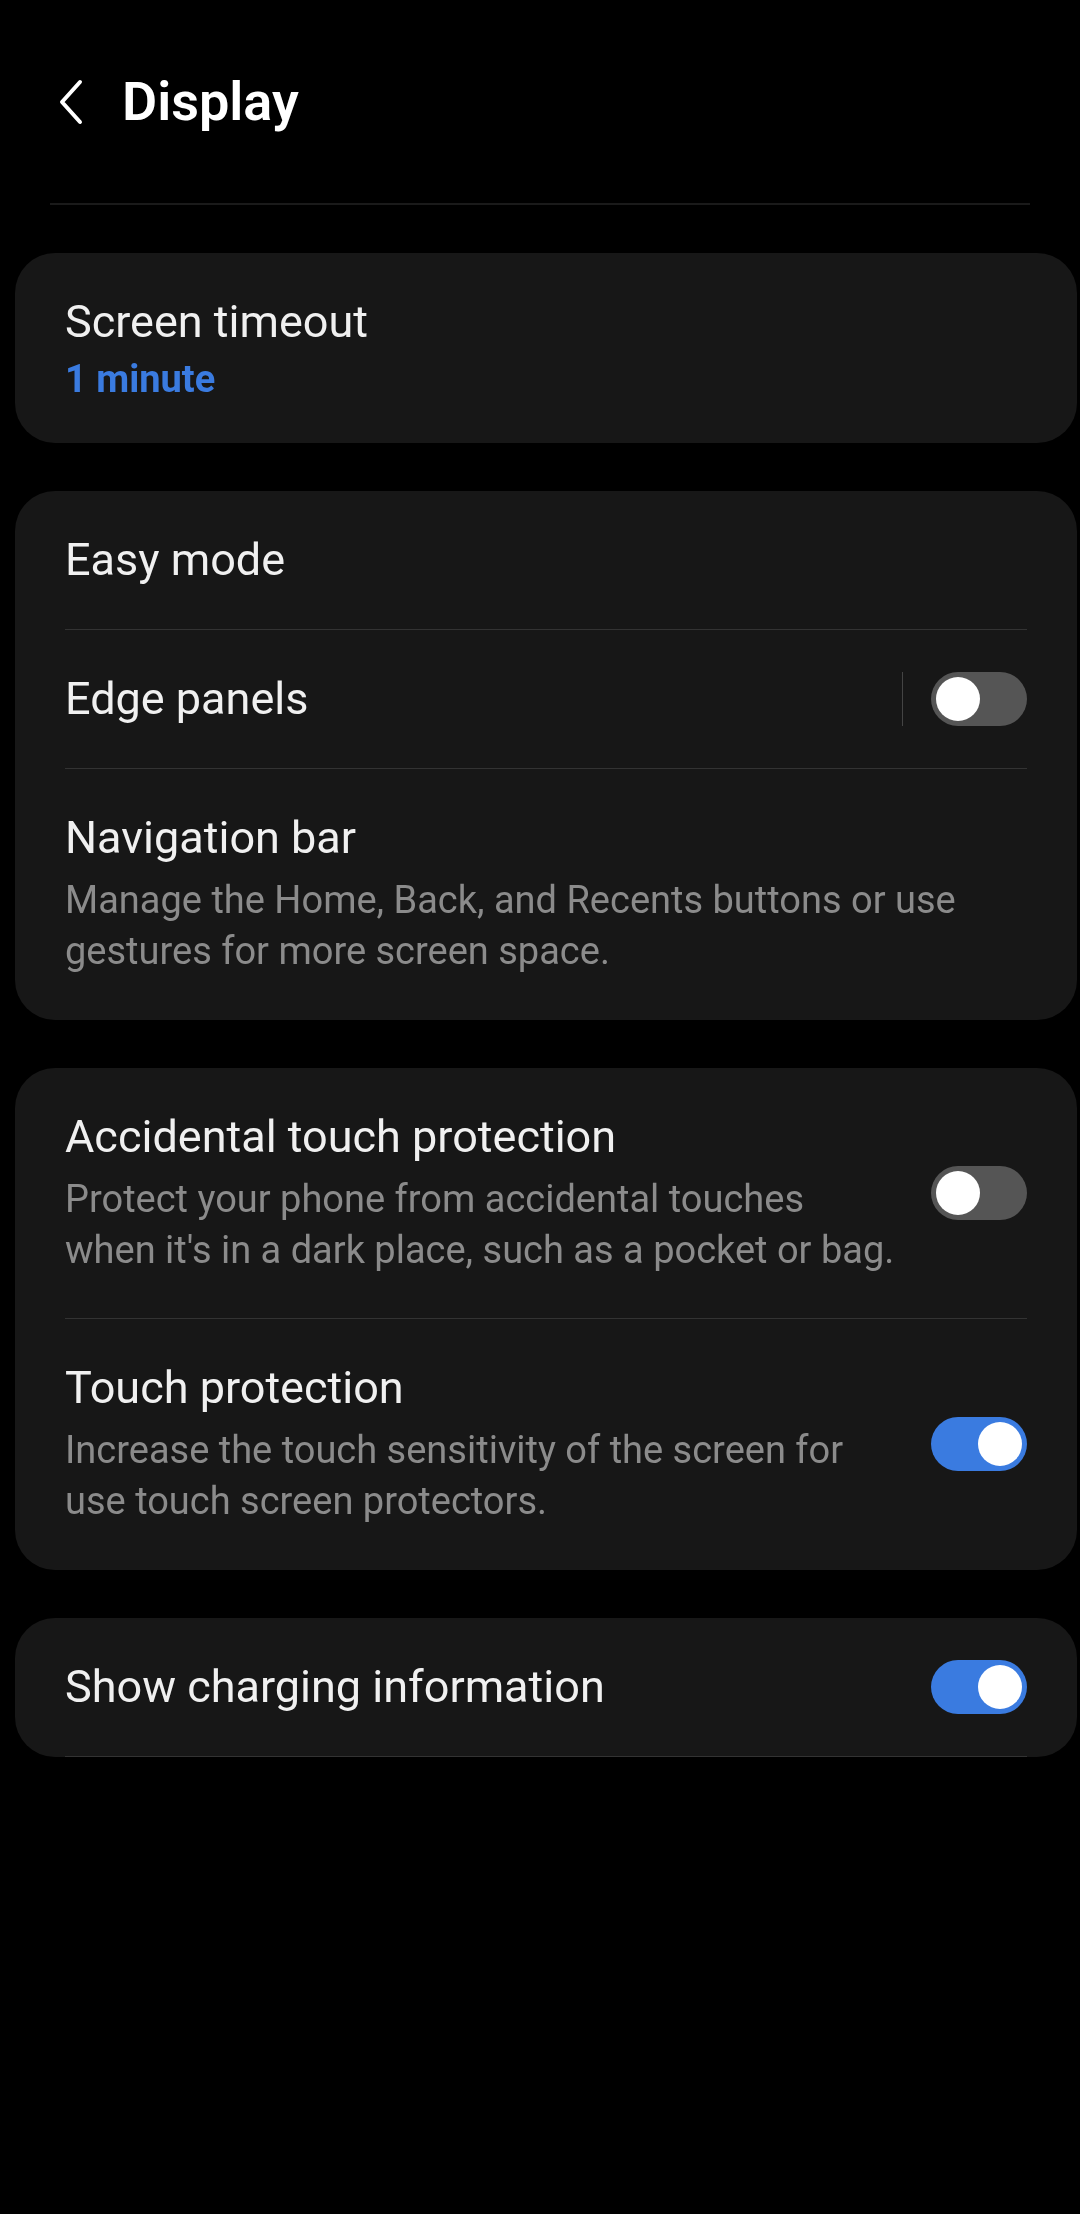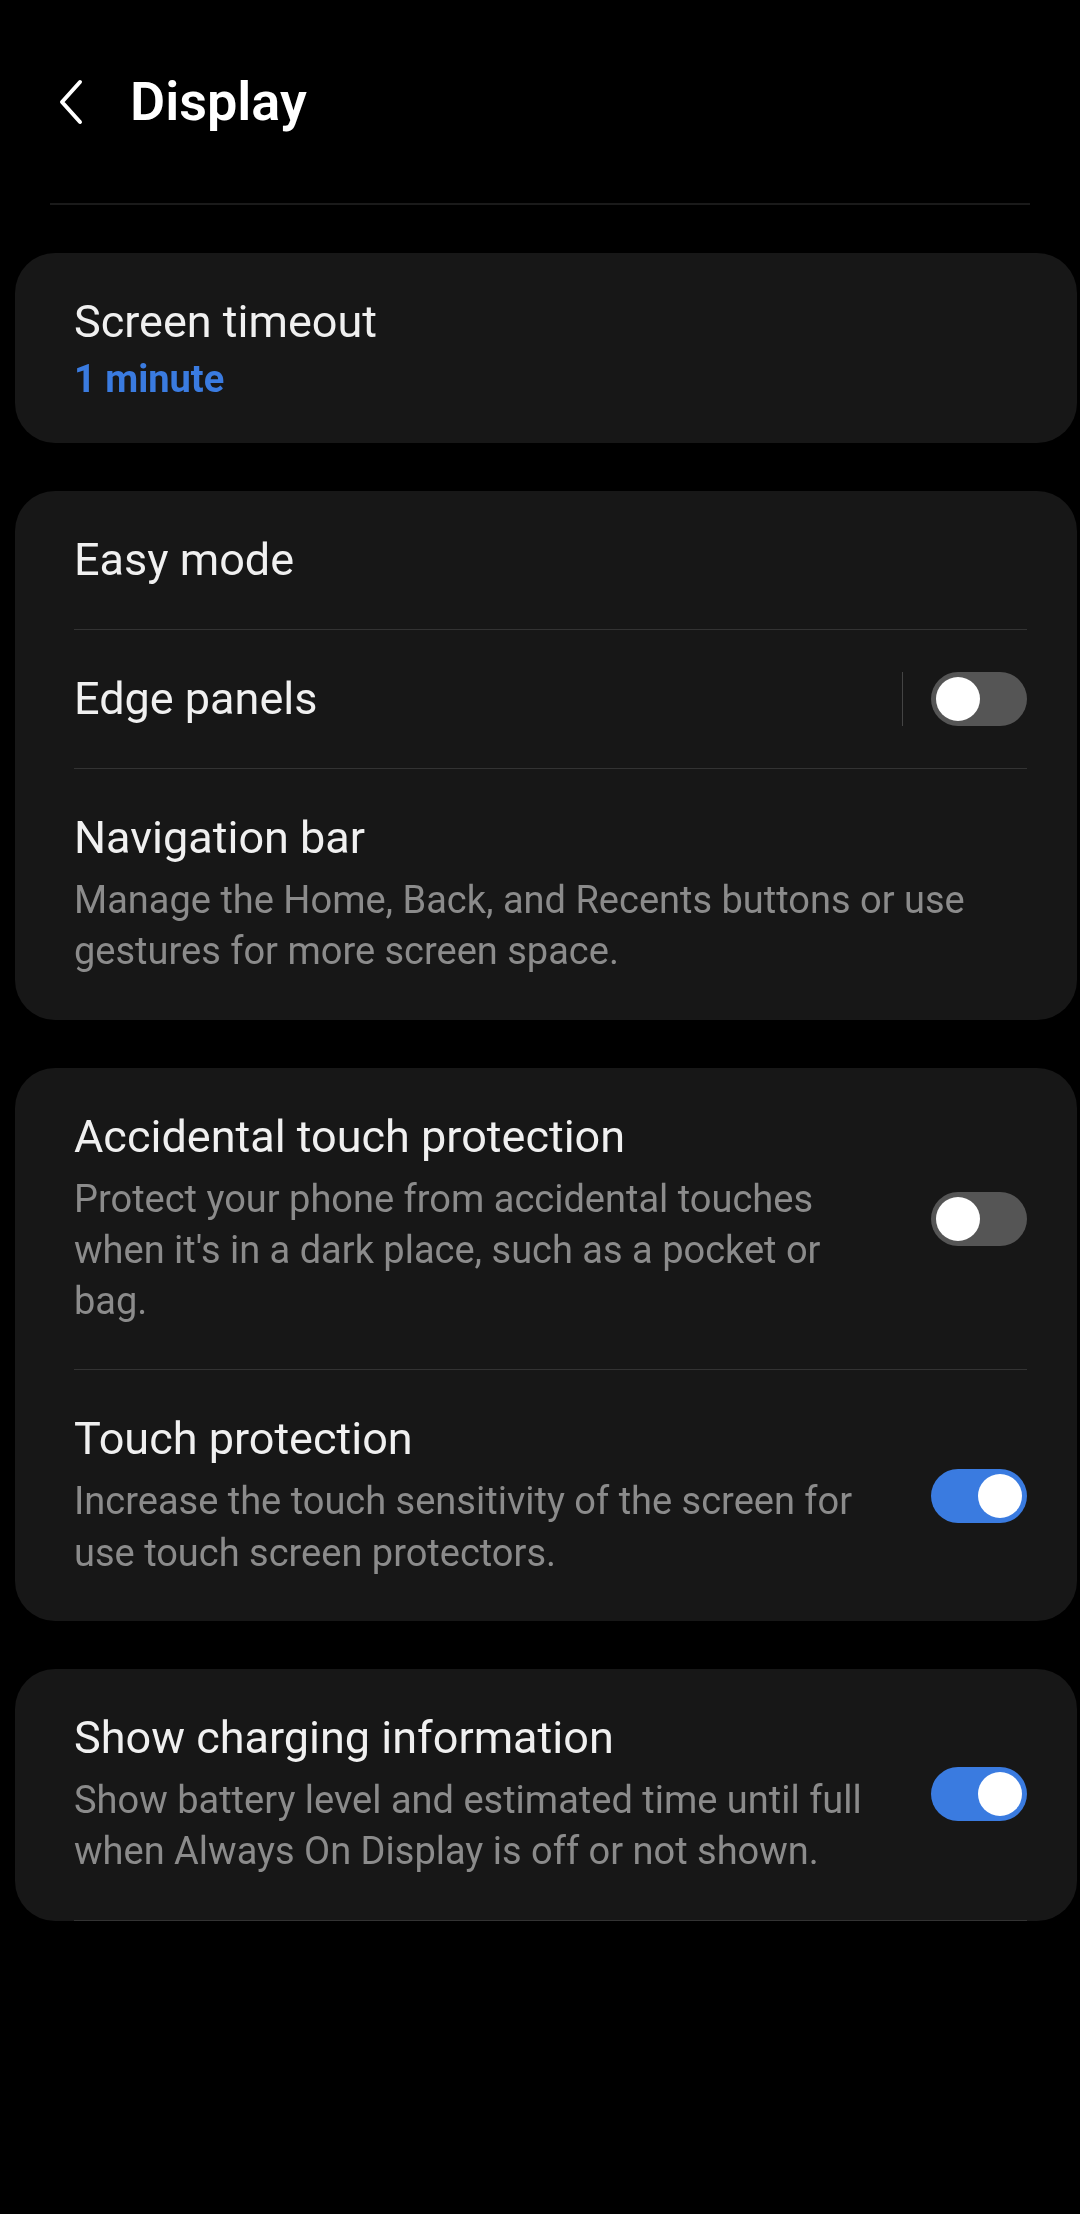--- a/index.html
+++ b/index.html
@@ -11,21 +11,21 @@
       width: 1080px;
       height: 2214px;
       background: #000000;
       font-family: -apple-system, BlinkMacSystemFont, 'Segoe UI', Roboto, sans-serif;
       overflow: hidden;
     }
     .header {
       display: flex;
       align-items: center;
       padding: 70px 50px 40px 50px;
-      gap: 40px;
+      gap: 32px;
     }
     .back-chevron {
       width: 40px;
       height: 40px;
       display: flex;
       align-items: center;
       justify-content: center;
     }
     .back-chevron svg {
       width: 28px;
@@ -39,21 +39,20 @@
     .top-divider {
       height: 2px;
       background: #1a1a1a;
       margin: 30px 50px 0 50px;
     }
     .card {
       background: #171717;
       border-radius: 40px;
       margin: 48px 3px 0 15px;
       overflow: hidden;
-      padding-left: 9px;
     }
     .card-item {
       padding: 42px 50px;
       display: flex;
       align-items: center;
       justify-content: space-between;
       gap: 30px;
     }
     .card-item-text {
       flex: 1;
@@ -190,20 +189,19 @@
     <div class="toggle toggle-on">
       <div class="toggle-knob"></div>
     </div>
   </div>
 </div>
 
 <div class="card">
   <div class="card-item">
     <div class="card-item-text">
       <div class="item-title">Show charging information</div>
-      <div class="item-subtitle">Show battery level and estimated time until full when Always On Display is off or not shown.</div>
     </div>
     <div class="toggle toggle-on">
       <div class="toggle-knob"></div>
     </div>
   </div>
   <div class="item-divider"></div>
 </div>
 
 </body></html>

